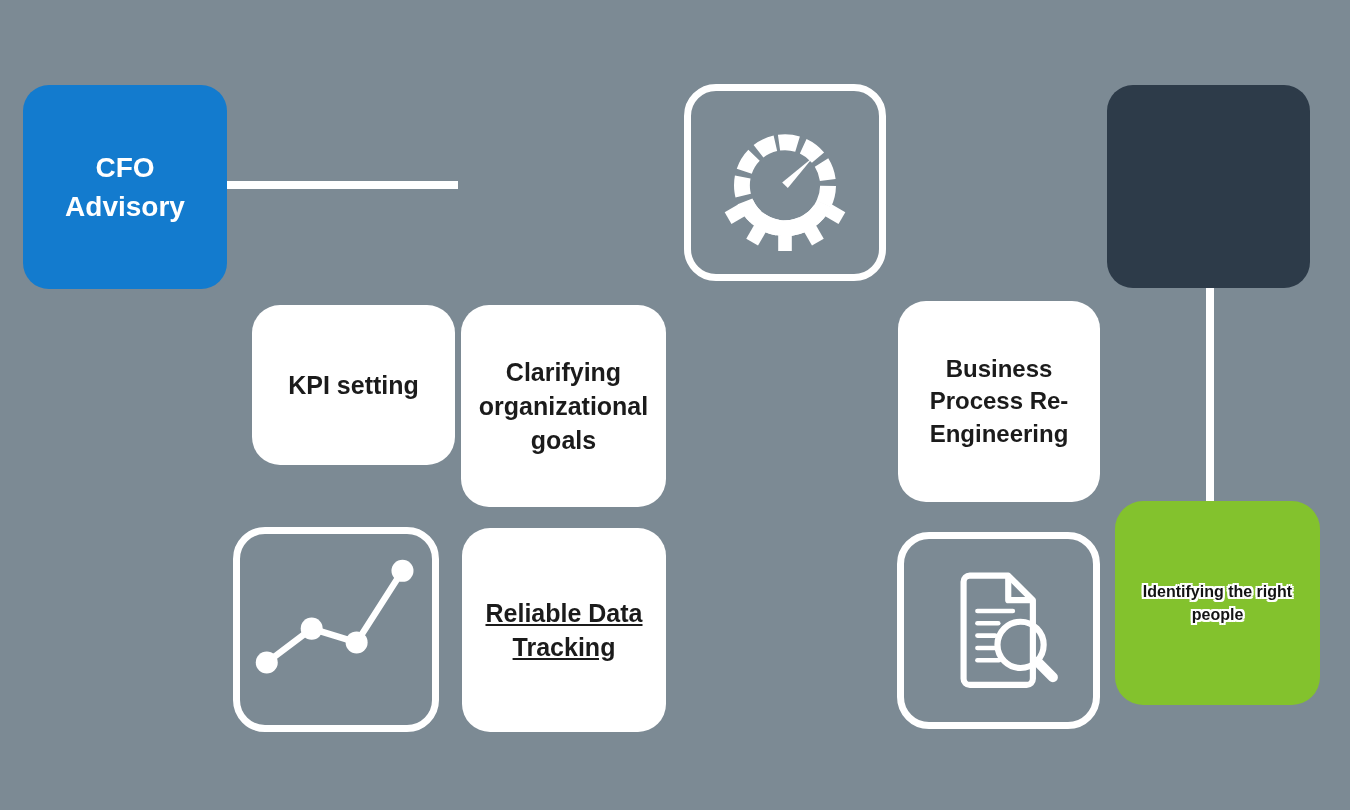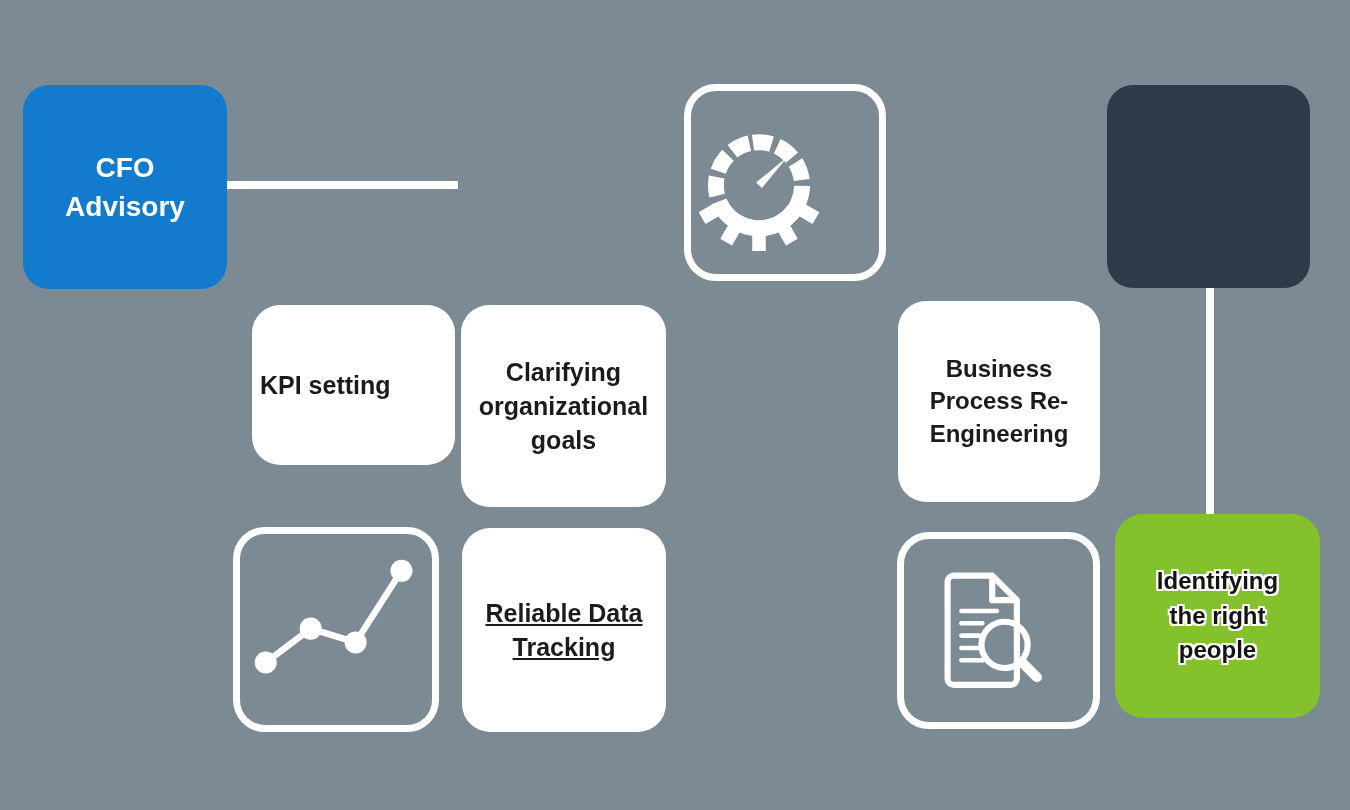--- a/index.html
+++ b/index.html
@@ -9,20 +9,21 @@
     height: 810px;
     background: #7C8A94;
     overflow: hidden;
     font-family: "Liberation Sans", sans-serif;
   }
   .card {
     position: absolute;
     box-sizing: border-box;
     display: flex;
     align-items: center;
+    justify-content: center;
     text-align: center;
     font-weight: 700;
     color: #1b1b1b;
   }
   .card-white {
     background: #ffffff;
     border-radius: 28px;
     font-size: 25px;
     line-height: 1.36;
     padding: 14px 8px;
@@ -47,24 +48,24 @@
     background: #2D3B49;
     border-radius: 26px;
   }
   .card-kpi     { left: 235px; top: 305px; width: 203px; height: 160px; margin-left: 17px; }
   .card-clar    { left: 461px; top: 305px; width: 205px; height: 202px; padding: 0 16px; }
   .card-bpr     { left: 898px; top: 301px; width: 202px; height: 201px; font-size: 24px; }
   .card-chart   { left: 233px; top: 527px; width: 206px; height: 205px; }
   .card-reliable{ left: 462px; top: 528px; width: 204px; height: 204px; text-decoration: underline; }
   .card-doc     { left: 897px; top: 532px; width: 203px; height: 197px; }
   .card-green {
-    left: 1115px; top: 514px; width: 205px; height: 204px;
+    left: 1115px; top: 501px; width: 205px; height: 204px;
     background: #83C22D;
     border-radius: 28px;
-    font-size: 24px;
+    font-size: 16px;
     line-height: 1.45;
     padding: 12px 24px;
     color: #141414;
     text-shadow:
       -2px -2px 0 #fff,  2px -2px 0 #fff,
       -2px  2px 0 #fff,  2px  2px 0 #fff,
       -2px  0   0 #fff,  2px  0   0 #fff,
        0   -2px 0 #fff,  0    2px 0 #fff;
   }
   .connector {

